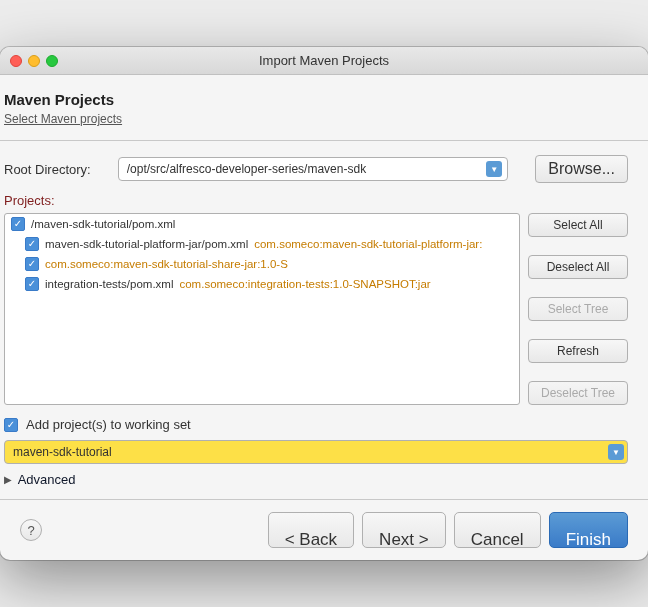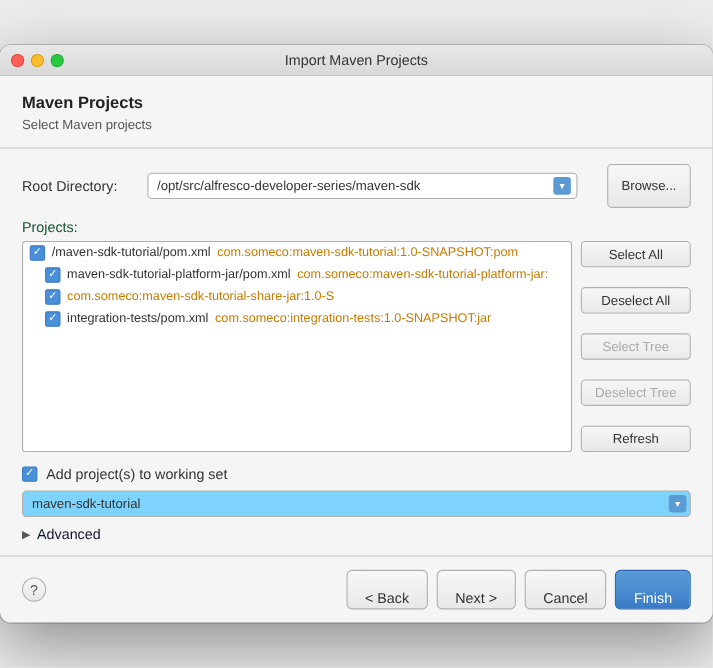--- a/index.html
+++ b/index.html
@@ -46,35 +46,36 @@
     }
     .titlebar-btn.close { background: #ff5f57; border-color: #e0433b; }
     .titlebar-btn.minimize { background: #ffbd2e; border-color: #d89d1a; }
     .titlebar-btn.maximize { background: #28c840; border-color: #1dab2e; }
     .titlebar-title {
       font-size: 13px;
       font-weight: 500;
       color: #333;
     }
     .content {
-      padding: 16px 20px 0 20px;
+      padding: 16px 20px 0 4px;
       flex: 1;
       display: flex;
       flex-direction: column;
     }
     .section-title {
       font-size: 15px;
       font-weight: 600;
       color: #222;
       margin-bottom: 4px;
     }
     .section-subtitle {
       font-size: 12px;
       color: #555;
       margin-bottom: 14px;
+      text-decoration: underline;
     }
     .divider {
       height: 1px;
       background: #c8c8c8;
       margin: 0 -20px 14px -20px;
     }
     .field-row {
       display: flex;
       align-items: center;
       gap: 27px;
@@ -116,33 +117,33 @@
       align-items: center;
       justify-content: center;
       pointer-events: none;
     }
     .dropdown-arrow::after {
       content: '▼';
       color: white;
       font-size: 8px;
     }
     .browse-btn {
-      height: 40px;
+      height: 28px;
       padding: 0 12px;
       background: linear-gradient(to bottom, #f7f7f7, #e8e8e8);
       border: 1px solid #b0b0b0;
       border-radius: 4px;
-      font-size: 12px;
+      font-size: 16px;
       color: #333;
       cursor: pointer;
       white-space: nowrap;
     }
     .projects-label {
       font-size: 13px;
-      color: #14532d;
+      color: #7f1d1d;
       margin-bottom: 5px;
     }
     .main-area {
       display: flex;
       gap: 8px;
       flex: 1;
       min-height: 0;
     }
     .projects-list {
       flex: 1;
@@ -239,21 +240,21 @@
       font-size: 13px;
       color: #333;
     }
     .working-set-dropdown-container {
       position: relative;
       margin-bottom: 8px;
     }
     .working-set-dropdown {
       width: 100%;
       height: 24px;
-      background: #7dd3fc;
+      background: #fde047;
       border: 1px solid #b0b0b0;
       border-radius: 4px;
       padding: 0 8px;
       font-size: 12px;
       color: #333;
       appearance: none;
       -webkit-appearance: none;
       padding-right: 24px;
     }
     .working-set-arrow {
@@ -318,21 +319,21 @@
     .footer-buttons {
       display: flex;
       gap: 8px;
     }
     .footer-btn {
       height: 28px;
       padding: 17px 16px;
       background: linear-gradient(to bottom, #f7f7f7, #e8e8e8);
       border: 1px solid #b0b0b0;
       border-radius: 5px;
-      font-size: 13px;
+      font-size: 17px;
       color: #333;
       cursor: pointer;
     }
     .footer-btn.primary {
       background: linear-gradient(to bottom, #5b9bd5, #3a7bc8);
       color: white;
       border-color: #2a6ab5;
     }
     .spacer { flex: 1; }
   </style>
@@ -367,21 +368,20 @@
     </div>
 
     <div class="projects-label">Projects:</div>
 
     <div class="main-area">
 
       <div class="projects-list">
         <div class="project-item">
           <div class="checkbox"></div>
           <span class="project-path">/maven-sdk-tutorial/pom.xml</span>
-          <span class="project-id">com.someco:maven-sdk-tutorial:1.0-SNAPSHOT:pom</span>
         </div>
         <div class="project-item project-item-indent">
           <div class="checkbox"></div>
           <span class="project-path">maven-sdk-tutorial-platform-jar/pom.xml</span>
           <span class="project-id">com.someco:maven-sdk-tutorial-platform-jar:</span>
         </div>
         <div class="project-item project-item-indent">
           <div class="checkbox"></div>
           <span class="project-id">com.someco:maven-sdk-tutorial-share-jar:1.0-S</span>
         </div>
@@ -389,22 +389,22 @@
           <div class="checkbox"></div>
           <span class="project-path">integration-tests/pom.xml</span>
           <span class="project-id">com.someco:integration-tests:1.0-SNAPSHOT:jar</span>
         </div>
       </div>
 
       <div class="side-buttons">
         <button class="side-btn">Select All</button>
         <button class="side-btn">Deselect All</button>
         <button class="side-btn" disabled="">Select Tree</button>
+        <button class="side-btn">Refresh</button>
         <button class="side-btn" disabled="">Deselect Tree</button>
-        <button class="side-btn">Refresh</button>
       </div>
     </div>
 
     <div class="working-set-row">
       <div class="working-set-checkbox"></div>
       <span class="working-set-label">Add project(s) to working set</span>
     </div>
     <div class="working-set-dropdown-container">
       <select class="working-set-dropdown">
         <option value="maven-sdk-tutorial">maven-sdk-tutorial</option>

